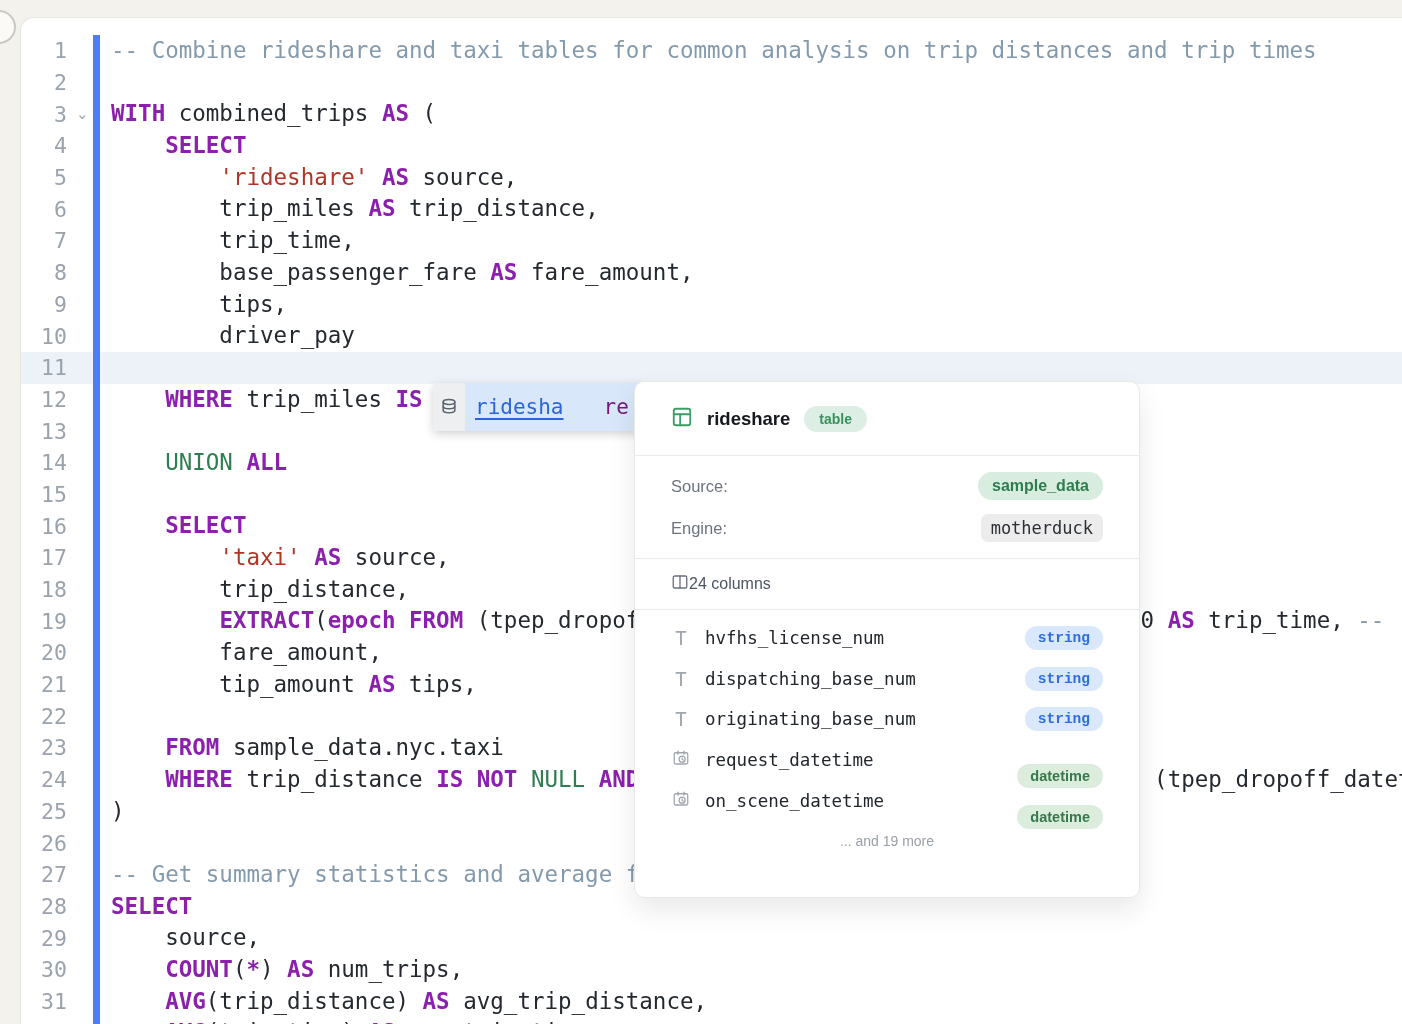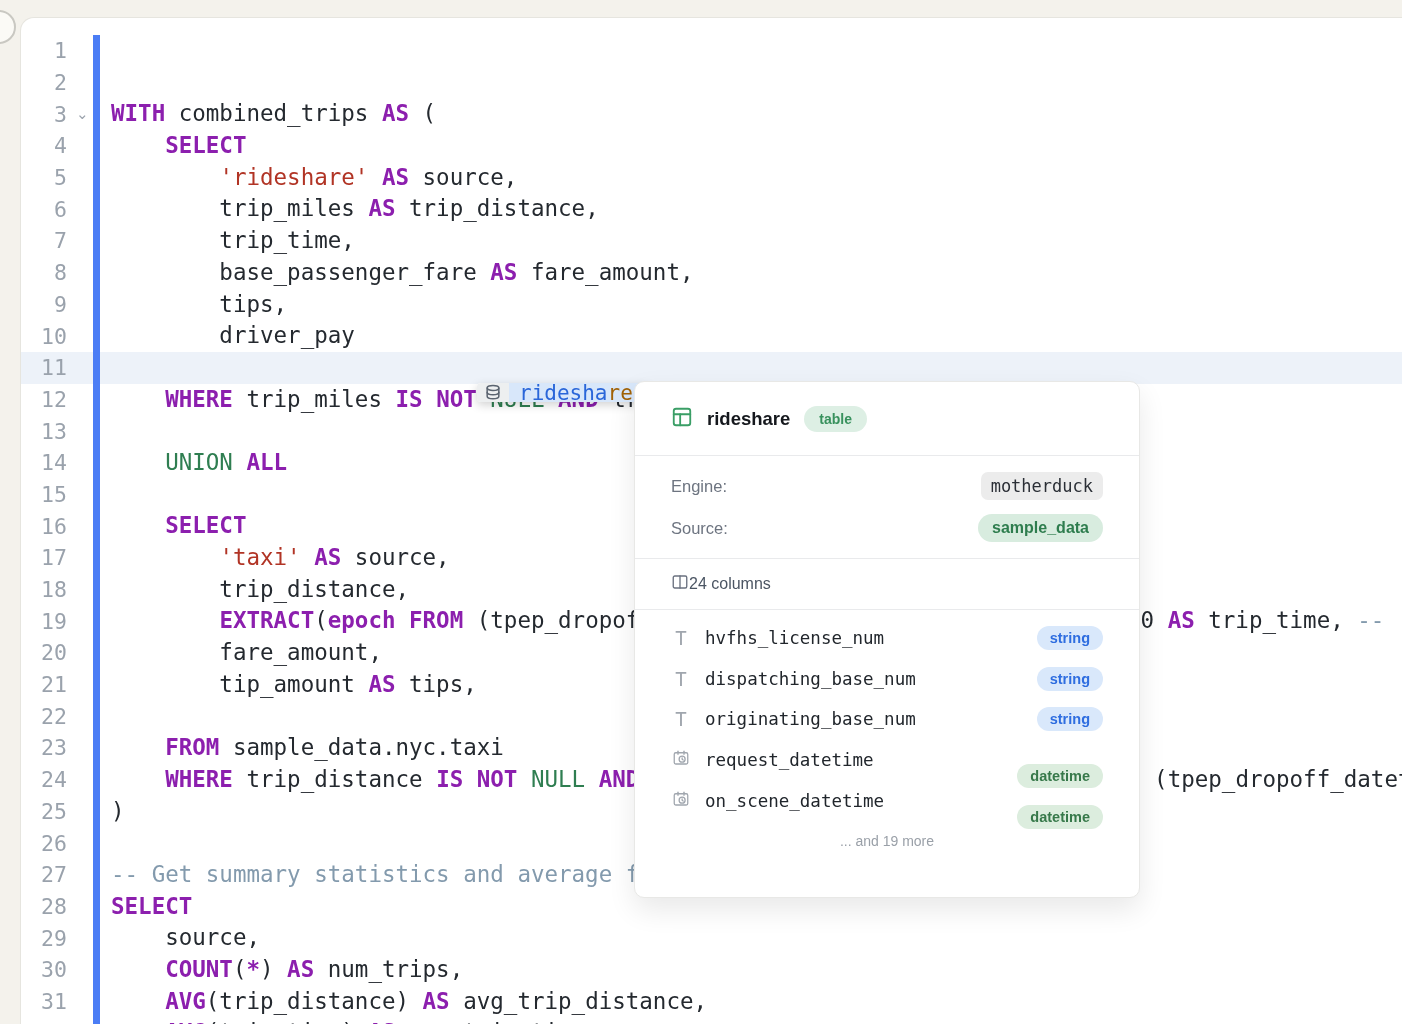--- a/index.html
+++ b/index.html
@@ -16,61 +16,61 @@
   .ln{width:46px;text-align:right;color:#9aa2ac;font:21.5px "DejaVu Sans Mono",monospace;flex:none;}
   .fold{width:44px;flex:none;color:#9aa2ac;font:15px "Liberation Sans",sans-serif;padding-left:9px;box-sizing:border-box;}
   .lt{font:22.5px/31.7px "DejaVu Sans Mono",monospace;color:#24292f;flex:none;}
   .tok-kw{color:#8c1fae;font-weight:bold;}
   .tok-grn{color:#2f7e51;}
   .tok-str{color:#b13425;}
   .tok-cmt{color:#839aad;}
   .tok-pln{color:#24292f;}
   .cursor{display:inline-block;width:0;border-left:2px solid #10151c;height:25px;vertical-align:-5px;}
   
-  .ac-popup{position:absolute;left:477px;top:383px;height:19px;display:flex;z-index:5;border-radius:4px;
+  .ac-popup{position:absolute;left:433px;top:383px;height:48px;display:flex;z-index:5;border-radius:4px;
     box-shadow:0 3px 10px rgba(0,0,0,.18);overflow:hidden;background:#fff;}
   .ac-icon{width:32px;background:#edeff0;display:flex;align-items:center;justify-content:center;flex:none;}
   .ac-item{background:#d8e7fa;display:flex;align-items:center;padding:0 16px 0 10px;
     font:21px "DejaVu Sans Mono",monospace;}
   .ac-match{color:#2a66d9;text-decoration:underline;text-decoration-thickness:2px;text-underline-offset:4px;}
-  .ac-rest{color:#a16207;}
+  .ac-rest{color:#701a75;margin-left:40px;}
   
   .card{position:absolute;left:634px;top:381px;width:506px;height:517px;background:#ffffff;z-index:10;
     border:1px solid #e8e8e6;border-radius:10px;box-shadow:0 12px 28px rgba(0,0,0,.09);box-sizing:border-box;overflow:hidden;}
   .card-header{height:73px;display:flex;align-items:center;gap:14px;padding:0 36px;border-bottom:1px solid #e9eaec;}
   .card-title{font-size:18.5px;font-weight:bold;color:#15181d;}
   .pill-table{background:#ddefe4;color:#38915d;font-weight:bold;font-size:14px;padding:5px 15px;border-radius:999px;}
   .info-sec{padding:9px 36px 9px;border-bottom:1px solid #e9eaec;}
   .info-row{height:42px;display:flex;align-items:center;justify-content:space-between;}
   .info-label{font-size:16.5px;color:#6d7480;}
   .badge-green{background:#d8ecdf;color:#2e7d4e;font-weight:bold;font-size:16px;padding:5px 14px;border-radius:999px;}
   .badge-mono{background:#ececec;color:#2b2f36;font:17px "DejaVu Sans Mono",monospace;padding:4px 10px;border-radius:7px;}
   .cols-sec{height:50px;display:flex;align-items:center;padding:0 36px;border-bottom:1px solid #e9eaec;
     color:#4b5563;font-size:16px;}
   .col-list{padding:8px 36px 0;}
   .col-row{height:40.6px;display:flex;align-items:center;gap:14px;}
   .col-icon{width:20px;flex:none;display:flex;align-items:center;justify-content:center;color:#a0a6ae;
     font:19px "DejaVu Sans Mono",monospace;}
   .col-name{font:17.5px "DejaVu Sans Mono",monospace;color:#21262c;flex:1;}
-  .badge-string{background:#d9e8fb;color:#2e6de0;font-weight:bold;font-size:14.5px;padding:4px 13px;border-radius:999px;}
+  .badge-string{background:#d9e8fb;color:#2e6de0;font-weight:bold;font-size:14.5px;padding:4px 13px;border-radius:999px;font-family:Liberation Mono, monospace;}
   .badge-datetime{background:#dcedde;color:#37794a;font-weight:bold;font-size:14.5px;padding:4px 13px;border-radius:999px;margin-top:32px;}
   .more{text-align:center;color:#9aa0a8;font-size:14px;margin-top:12px;}
 </style>
 </head>
 <body>
 
 <div class="viewport">
 
   <div class="partial-circle"></div>
 
   <div class="editor-panel">
     <div class="current-line-highlight" id="cur-hl" style="top: 334px;"></div>
     <div class="gutter-bar"></div>
     <div id="code">
-        <div class="code-line"><div class="ln">1</div><div class="fold"></div></div>
+        <div class="code-line"><div class="ln">1</div><div class="fold"></div><div class="lt"><span class="tok-cmt">-- Combine rideshare and taxi tables for common analysis on trip distances and trip times</span></div></div>
         <div class="code-line"><div class="ln">2</div><div class="fold"></div><div class="lt"></div></div>
         <div class="code-line"><div class="ln">3</div><div class="fold">⌄</div><div class="lt"><span class="tok-kw">WITH</span><span class="tok-pln"> combined_trips </span><span class="tok-kw">AS</span><span class="tok-pln"> (</span></div></div>
         <div class="code-line"><div class="ln">4</div><div class="fold"></div><div class="lt"><span class="tok-pln">    </span><span class="tok-kw">SELECT</span></div></div>
         <div class="code-line"><div class="ln">5</div><div class="fold"></div><div class="lt"><span class="tok-pln">        </span><span class="tok-str">'rideshare'</span><span class="tok-pln"> </span><span class="tok-kw">AS</span><span class="tok-pln"> source,</span></div></div>
         <div class="code-line"><div class="ln">6</div><div class="fold"></div><div class="lt"><span class="tok-pln">        trip_miles </span><span class="tok-kw">AS</span><span class="tok-pln"> trip_distance,</span></div></div>
         <div class="code-line"><div class="ln">7</div><div class="fold"></div><div class="lt"><span class="tok-pln">        trip_time,</span></div></div>
         <div class="code-line"><div class="ln">8</div><div class="fold"></div><div class="lt"><span class="tok-pln">        base_passenger_fare </span><span class="tok-kw">AS</span><span class="tok-pln"> fare_amount,</span></div></div>
         <div class="code-line"><div class="ln">9</div><div class="fold"></div><div class="lt"><span class="tok-pln">        tips,</span></div></div>
         <div class="code-line"><div class="ln">10</div><div class="fold"></div><div class="lt"><span class="tok-pln">        driver_pay</span></div></div>
         <div class="code-line"><div class="ln">11</div><div class="fold"></div></div>
@@ -119,26 +119,26 @@
           <rect x="3" y="3" width="18" height="18" rx="2.5"></rect>
           <path d="M3 9h18"></path>
             <path d="M10 9v12"></path>
         </svg>
       </span>
       <span class="card-title">rideshare</span>
       <span class="pill-table">table</span>
     </div>
     <div class="info-sec" id="info-rows">
         <div class="info-row">
+          <span class="info-label">Source:</span>
+          <span class="badge-green">sample_data</span>
+        </div>
+        <div class="info-row">
           <span class="info-label">Engine:</span>
           <span class="badge-mono">motherduck</span>
-        </div>
-        <div class="info-row">
-          <span class="info-label">Source:</span>
-          <span class="badge-green">sample_data</span>
         </div>
       </div>
     <div class="cols-sec">
       <span>
         <svg width="18" height="18" viewBox="0 0 24 24" fill="none" stroke="#6b7280" stroke-width="1.8" stroke-linecap="round">
           <rect x="3" y="4" width="18" height="16" rx="2"></rect>
             <path d="M12 4v16"></path>
         </svg>
       </span>
       <span>24 columns</span>

